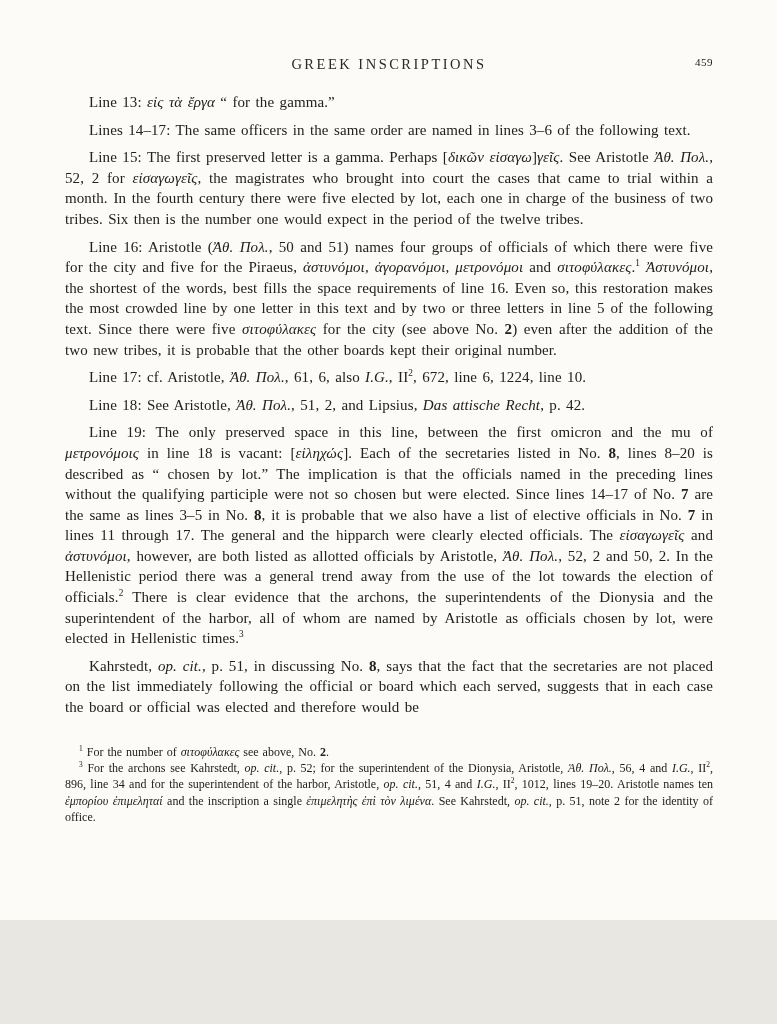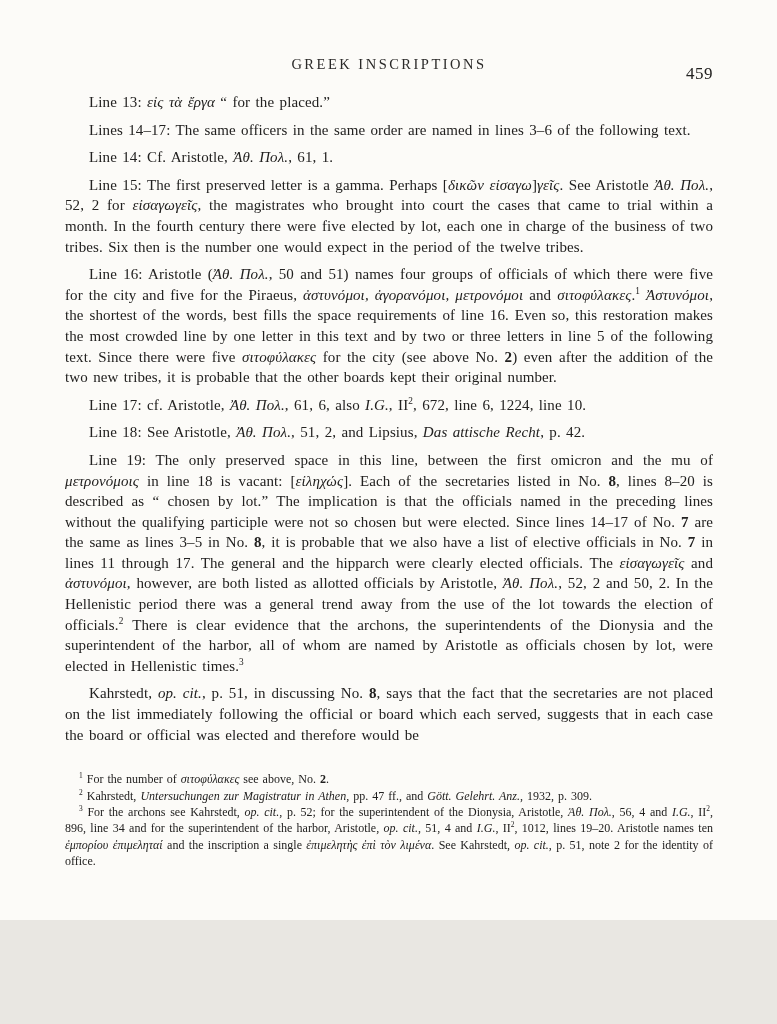--- a/index.html
+++ b/index.html
@@ -27,22 +27,22 @@
   .running-title {
     display: block;
     text-align: center;
     font-size: 14.5px;
     letter-spacing: 2.5px;
     color: #2a2928;
   }
   .page-number {
     position: absolute;
     right: 0;
-    top: 8px;
-    font-size: 17px;
+    top: 0;
+    font-size: 11px;
     letter-spacing: 0.5px;
   }
   .body-text p {
     margin: 0 0 7px 0;
     font-size: 15px;
     line-height: 20.6px;
     text-align: justify;
     text-indent: 24px;
     word-spacing: 1.5px;
     letter-spacing: 0.1px;
@@ -74,28 +74,26 @@
 </style>
 </head>
 <body>
 
 <div class="page">
   <div class="running-head">
     <span class="running-title">GREEK  INSCRIPTIONS</span>
     <span class="page-number">459</span>
   </div>
   <div class="body-text">
-      <p><span>Line 13: </span><em>εἰς τὰ ἔργα</em><span> “ for the placed.”</span></p>
+      <p><span>Line 13: </span><em>εἰς τὰ ἔργα</em><span> “ for the gamma.”</span></p>
       <p><span>Lines 14–17: The same officers in the same order are named in lines 3–6 of the following text.</span></p>
-      <p><span>Line 14: Cf. Aristotle, </span><em>Ἀθ. Πολ.</em><span>, 61, 1.</span></p>
       <p><span>Line 15: The first preserved letter is a gamma.  Perhaps [</span><em>δικῶν εἰσαγω</em><span>]</span><em>γεῖς</em><span>.  See Aristotle </span><em>Ἀθ. Πολ.</em><span>, 52, 2 for </span><em>εἰσαγωγεῖς</em><span>, the magistrates who brought into court the cases that came to trial within a month.  In the fourth century there were five elected by lot, each one in charge of the business of two tribes.  Six then is the number one would expect in the period of the twelve tribes.</span></p>
       <p><span>Line 16: Aristotle (</span><em>Ἀθ. Πολ.</em><span>, 50 and 51) names four groups of officials of which there were five for the city and five for the Piraeus, </span><em>ἀστυνόμοι, ἀγορανόμοι, μετρονόμοι</em><span> and </span><em>σιτοφύλακες</em><span>.</span><sup>1</sup><span>  </span><em>Ἀστυνόμοι</em><span>, the shortest of the words, best fills the space requirements of line 16.  Even so, this restoration makes the most crowded line by one letter in this text and by two or three letters in line 5 of the following text.  Since there were five </span><em>σιτοφύλακες</em><span> for the city (see above No. </span><strong>2</strong><span>) even after the addition of the two new tribes, it is probable that the other boards kept their original number.</span></p>
       <p><span>Line 17: cf. Aristotle, </span><em>Ἀθ. Πολ.</em><span>, 61, 6, also </span><em>I.G.</em><span>, II</span><sup>2</sup><span>, 672, line 6, 1224, line 10.</span></p>
       <p><span>Line 18: See Aristotle, </span><em>Ἀθ. Πολ.</em><span>, 51, 2, and Lipsius, </span><em>Das attische Recht</em><span>, p. 42.</span></p>
       <p><span>Line 19: The only preserved space in this line, between the first omicron and the mu of </span><em>μετρονόμοις</em><span> in line 18 is vacant: [</span><em>εἰληχώς</em><span>].  Each of the secretaries listed in No. </span><strong>8</strong><span>, lines 8–20 is described as “ chosen by lot.”  The implication is that the officials named in the preceding lines without the qualifying participle were not so chosen but were elected.  Since lines 14–17 of No. </span><strong>7</strong><span> are the same as lines 3–5 in No. </span><strong>8</strong><span>, it is probable that we also have a list of elective officials in No. </span><strong>7</strong><span> in lines 11 through 17.  The general and the hipparch were clearly elected officials.  The </span><em>εἰσαγωγεῖς</em><span> and </span><em>ἀστυνόμοι</em><span>, however, are both listed as allotted officials by Aristotle, </span><em>Ἀθ. Πολ.</em><span>, 52, 2 and 50, 2.  In the Hellenistic period there was a general trend away from the use of the lot towards the election of officials.</span><sup>2</sup><span>  There is clear evidence that the archons, the superintendents of the Dionysia and the superintendent of the harbor, all of whom are named by Aristotle as officials chosen by lot, were elected in Hellenistic times.</span><sup>3</sup></p>
       <p><span>Kahrstedt, </span><em>op. cit.</em><span>, p. 51, in discussing No. </span><strong>8</strong><span>, says that the fact that the secretaries are not placed on the list immediately following the official or board which each served, suggests that in each case the board or official was elected and therefore would be</span></p>
     </div>
   <div class="footnotes">
       <p><sup>1</sup><span> For the number of </span><em>σιτοφύλακες</em><span> see above, No. </span><strong>2</strong><span>.</span></p>
-      <p><sup>2</sup><span> Kahrstedt, </span><em>Untersuchungen zur Magistratur in Athen</em><span>, pp. 47 ff., and </span><em>Gött. Gelehrt. Anz.</em><span>, 1932, p. 309.</span></p>
       <p><sup>3</sup><span> For the archons see Kahrstedt, </span><em>op. cit.</em><span>, p. 52; for the superintendent of the Dionysia, Aristotle, </span><em>Ἀθ. Πολ.</em><span>, 56, 4 and </span><em>I.G.</em><span>, II</span><sup>2</sup><span>, 896, line 34 and for the superintendent of the harbor, Aristotle, </span><em>op. cit.</em><span>, 51, 4 and </span><em>I.G.</em><span>, II</span><sup>2</sup><span>, 1012, lines 19–20.  Aristotle names ten </span><em>ἐμπορίου ἐπιμεληταί</em><span> and the inscription a single </span><em>ἐπιμελητὴς ἐπὶ τὸν λιμένα</em><span>.  See Kahrstedt, </span><em>op. cit.</em><span>, p. 51, note 2 for the identity of office.</span></p>
     </div>
 </div>
 
 </body></html>

